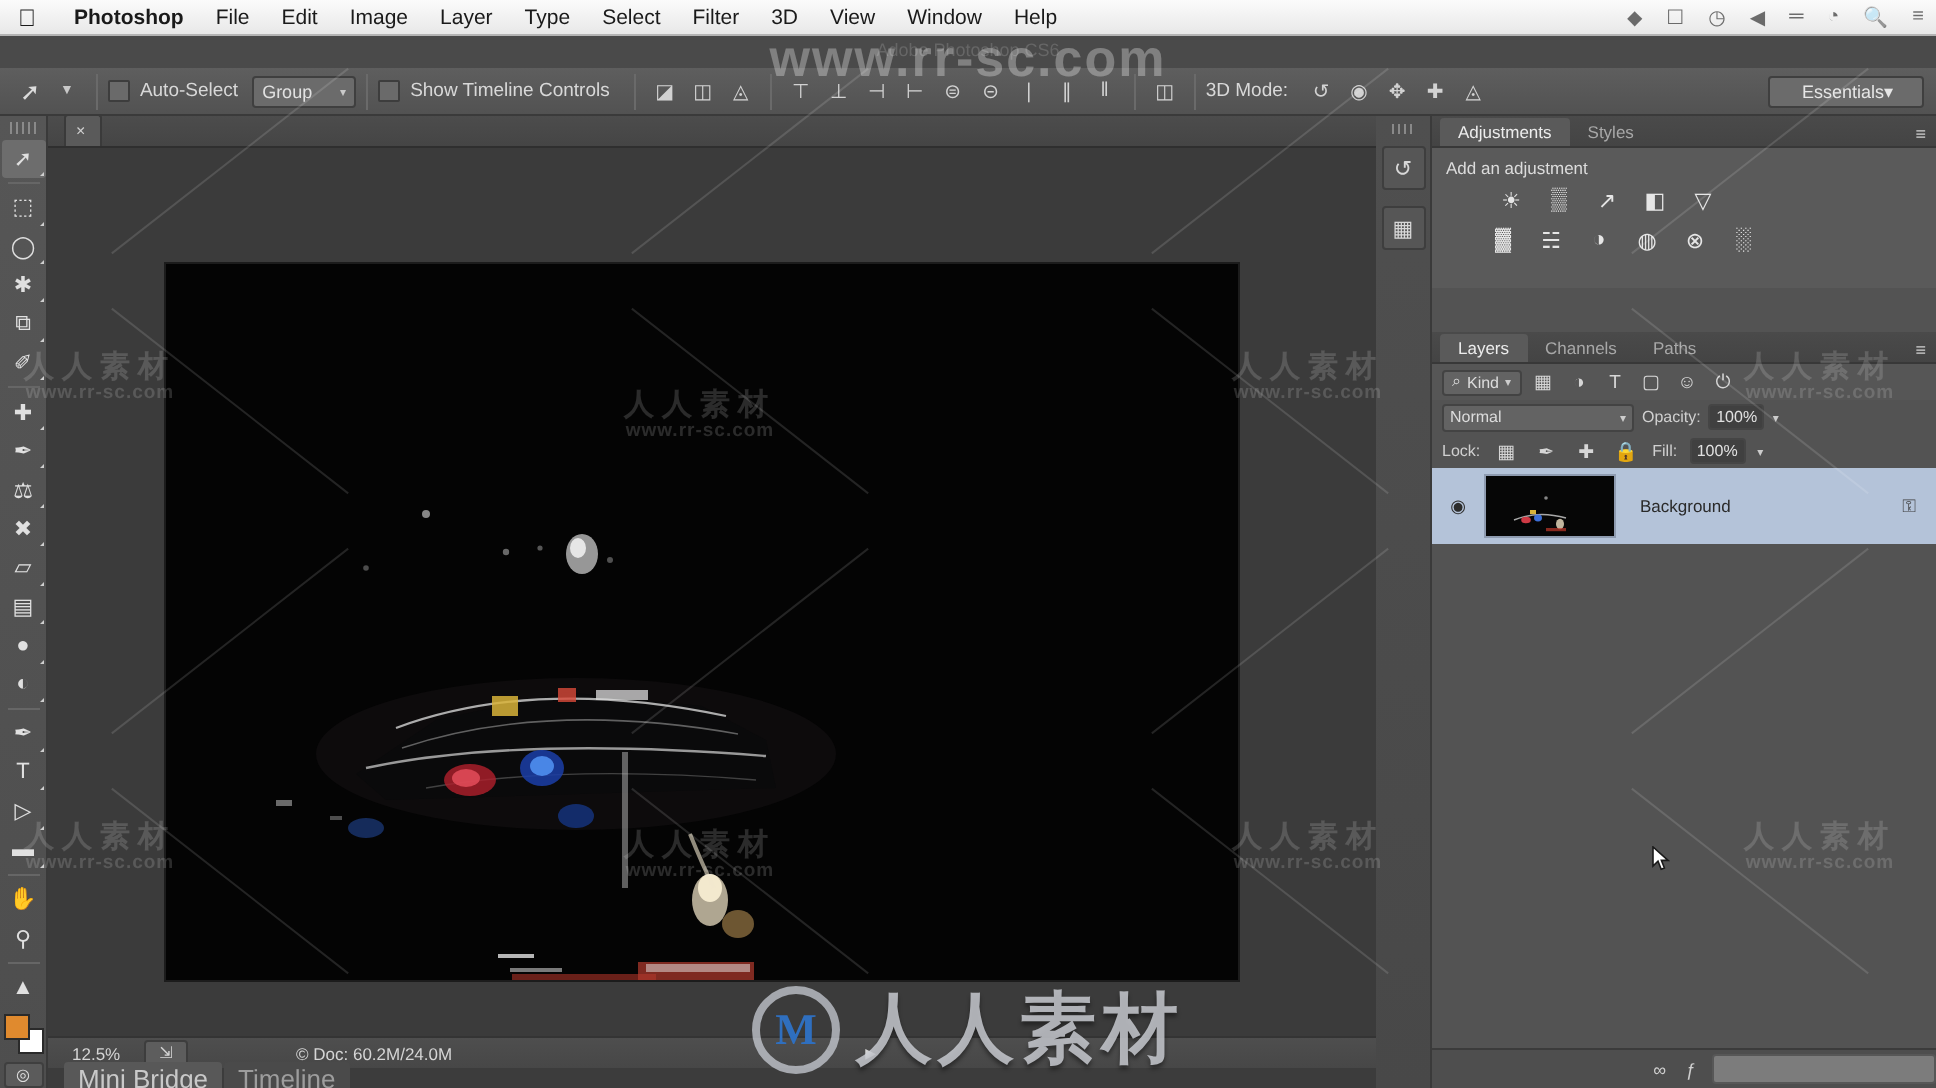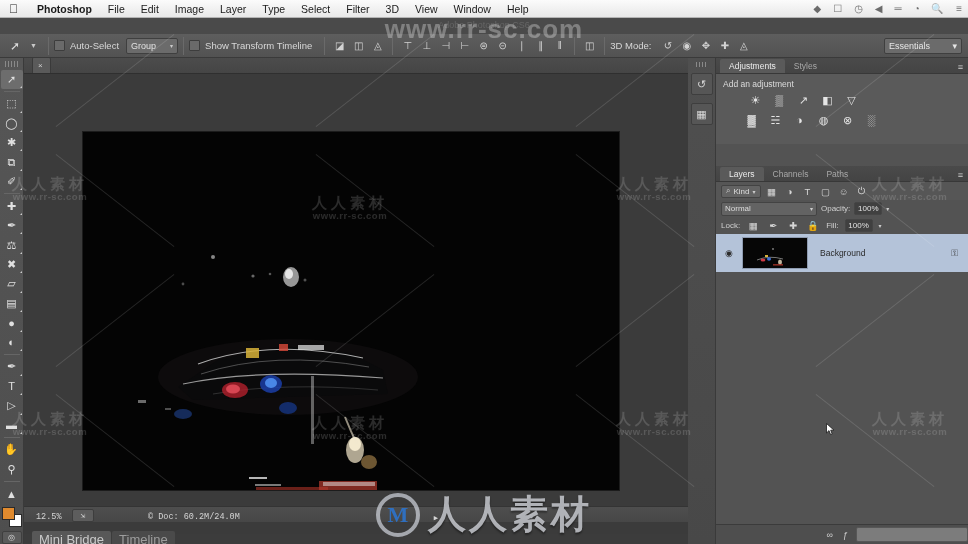--- a/index.html
+++ b/index.html
@@ -31,21 +31,21 @@
   .divv{ width:1px; height:18px; background:#3f3f3f; border-right:1px solid #6a6a6a; margin:0 5px; }
   .chk{ width:11px; height:11px; background:#6a6a6a; border:1px solid #3d3d3d; border-radius:1px; margin-right:5px;}
   .olabel{ font-size:9.5px; color:#d8d8d8; margin-right:7px; white-space:nowrap; }
   .osel{ height:16px; min-width:52px; background:#6b6b6b; border:1px solid #3f3f3f; border-radius:2px;
     font-size:9px; color:#e2e2e2; display:flex; align-items:center; padding:0 4px; justify-content:space-between; }
   .osel .ar{ font-size:6px; opacity:.8; }
   .alignico{ width:17px; height:17px; margin:0 1px; color:#d2d2d2; font-size:10px;
     display:flex; align-items:center; justify-content:center; }
   .wsel{ margin-left:auto; margin-right:6px; height:16px; width:78px; background:#6b6b6b;
     border:1px solid #3f3f3f; border-radius:2px; font-size:9px; color:#e6e6e6;
-    display:flex; align-items:center; padding:0 4px; justify-content:space-between; }
+    display:flex; align-items:center; padding:0 16px; justify-content:space-between; }
 
   
   .toolbox{ position:absolute; left:0; top:58px; width:24px; height:486px;
     background:linear-gradient(#565656,#4e4e4e); border-right:1px solid #3a3a3a; z-index:18;
     display:flex; flex-direction:column; align-items:center; padding-top:3px; }
   .tgrip{ width:14px; height:6px; margin-bottom:3px; opacity:.5;
     background:repeating-linear-gradient(90deg,#bdbdbd 0 1px,transparent 1px 3px); }
   .tbtn{ width:22px; height:21px; display:flex; align-items:center; justify-content:center;
     color:#e0e0e0; font-size:11px; position:relative; }
   .tbtn.active{ background:#6d6d6d; border-radius:2px; }
@@ -63,23 +63,23 @@
   .docwrap{ position:absolute; left:24px; top:58px; width:664px; height:486px; background:#3b3b3b; z-index:10; }
   .doctab-strip{ height:16px; background:linear-gradient(#4c4c4c,#454545); border-bottom:1px solid #2f2f2f;
     display:flex; align-items:flex-end; padding-left:8px; }
   .doctab{ height:16px; background:#5a5a5a; border:1px solid #3a3a3a; border-bottom:none;
     border-radius:2px 2px 0 0; display:flex; align-items:center; padding:0 7px 0 5px; gap:5px; }
   .doctab .x{ font-size:8px; color:#cfcfcf; }
   .doctab .tlabel{ font-size:8.5px; color:#e8e8e8; white-space:nowrap; }
   .canvasarea{ position:relative; height:444px; background:#3b3b3b; overflow:hidden; }
   .photo{ position:absolute; left:59px; top:58px; width:536px; height:358px;
     background:#050505; box-shadow:0 0 0 1px #1c1c1c; overflow:hidden; }
-  .statusbar{ position:absolute; left:0; bottom:22px; width:664px; height:16px;
+  .statusbar{ position:absolute; left:0; bottom:10px; width:664px; height:16px;
     background:linear-gradient(#4e4e4e,#474747); border-top:1px solid #343434;
-    display:flex; align-items:flex-end; font-size:8.5px; color:#d5d5d5;font-family:Liberation Mono, monospace; }
+    display:flex; align-items:center; font-size:8.5px; color:#d5d5d5; }
   .statusbar .zoomv{ width:48px; padding-left:12px; }
   .statusbar .szbtn{ width:22px; height:13px; background:#5d5d5d; border:1px solid #3d3d3d; border-radius:2px;
     display:flex;align-items:center;justify-content:center; font-size:8px; }
   .statusbar .docinfo{ flex:1; padding-left:54px; }
   .statusbar .arr{ padding-right:250px; font-size:7px; }
   .bottomtabs{ position:absolute; left:0; bottom:0; width:664px; height:10px;
     background:#3c3c3c; display:flex; align-items:center; padding-left:8px; gap:1px; }
   .btab{ font-size:13px; color:#c9c9c9; background:#585858; padding:1px 7px; border-radius:2px 2px 0 0; }
   .btab.off{ background:#4a4a4a; color:#9d9d9d; }
 
@@ -188,21 +188,21 @@
     <div class="caret">▼</div>
     <div class="divv"></div>
     <div class="chk"></div>
     <div class="olabel">Auto-Select</div>
     <div class="osel">
       <span>Group</span>
       <span class="ar">▾</span>
     </div>
     <div class="divv"></div>
     <div class="chk"></div>
-    <div class="olabel">Show Transform Timeline</div>
+    <div class="olabel">Show Timeline Controls</div>
     <div class="divv"></div>
     <div class="alignico">◪</div>
     <div class="alignico">◫</div>
     <div class="alignico">◬</div>
     <div class="divv"></div>
     <div class="alignico">⊤</div>
     <div class="alignico">⊥</div>
     <div class="alignico">⊣</div>
     <div class="alignico">⊢</div>
     <div class="alignico">⊜</div>

